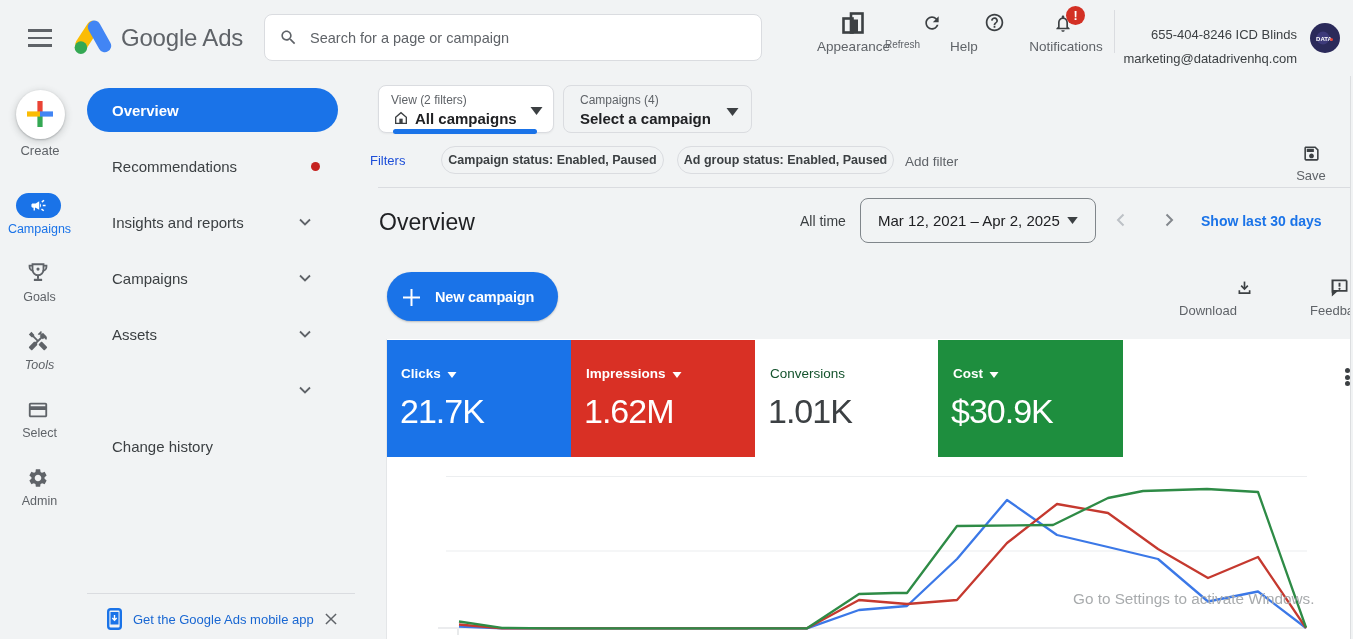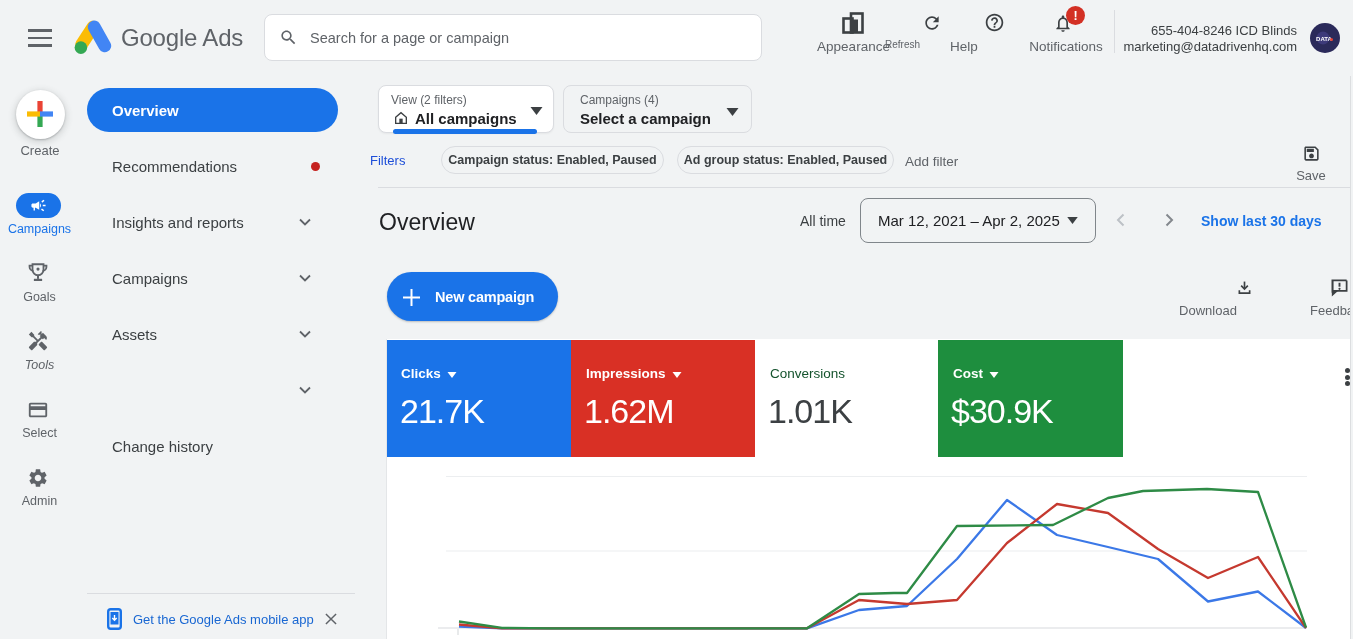--- a/index.html
+++ b/index.html
@@ -52,21 +52,21 @@
       <path d="M12 22c1.1 0 2-.9 2-2h-4c0 1.1.89 2 2 2zm6-6v-5c0-3.07-1.64-5.64-4.5-6.32V4c0-.83-.67-1.5-1.5-1.5s-1.5.67-1.5 1.5v.68C7.63 5.36 6 7.92 6 11v5l-2 2v1h16v-1l-2-2zm-2 1H8v-6c0-2.48 1.51-4.5 4-4.5s4 2.02 4 4.5v6z"></path>
     </svg>
   <svg class="abs" style="left:1066px;top:6px;" width="19" height="19" viewBox="0 0 19 19">
       <circle cx="9.5" cy="9.5" r="9.5" fill="#d33024"></circle>
       <text x="9.5" y="14" font-size="12.5" font-weight="bold" fill="#fff" text-anchor="middle" font-family="Liberation Sans">!</text>
     </svg>
   <div class="abs" style="left:1022px;top:39px;width:88px;text-align:center;font-size:13.5px;color:#5f6368;">Notifications</div>
 
   <div class="abs" style="left:1114px;top:10px;width:1px;height:43px;background:#dadce0;"></div>
 
-  <div class="abs" style="left:1060px;top:23px;width:237px;text-align:right;font-size:13px;color:#3c4043;line-height:16px;">655-404-8246 ICD Blinds<br>marketing@datadrivenhq.com</div>
+  <div class="abs" style="left:1060px;top:23px;width:237px;text-align:right;font-size:13px;color:#3c4043;line-height:24px;">655-404-8246 ICD Blinds<br>marketing@datadrivenhq.com</div>
   <svg class="abs" style="left:1310px;top:23px;" width="30" height="30" viewBox="0 0 30 30">
     <circle cx="15" cy="15" r="15" fill="#2b2a5a"></circle>
     <circle cx="13" cy="15" r="6.5" fill="#3d3a7a"></circle>
     <text x="14" y="17.5" font-size="6" font-weight="bold" fill="#fff" text-anchor="middle" font-family="Liberation Sans">DATA</text>
     <circle cx="21.5" cy="16.5" r="1.5" fill="#e94335"></circle>
   </svg>
 </div>
 
 <div class="abs" id="rail" style="left:0;top:76px;width:87px;height:563px;">
   <div class="abs" style="left:15.5px;top:14px;width:49px;height:49px;border-radius:50%;background:#fff;box-shadow:0 1px 2px rgba(60,64,67,.3),0 2px 6px 2px rgba(60,64,67,.15);"></div>
@@ -253,15 +253,16 @@
   <svg class="abs" style="left:26px;top:382px;" width="964" height="181" viewBox="412 419 964 181">
     <line x1="472" y1="437.5" x2="1333" y2="437.5" stroke="#eceef0" stroke-width="1.2"></line>
     <line x1="472" y1="512" x2="1333" y2="512" stroke="#eceef0" stroke-width="1.2"></line>
     <line x1="464" y1="589" x2="1333" y2="589" stroke="#e4e6e8" stroke-width="1.4"></line>
     <line x1="484" y1="590" x2="484" y2="596" stroke="#dfe1e3" stroke-width="1.4"></line>
     <polyline fill="none" stroke="#3b78e7" stroke-width="2.3" stroke-linejoin="round" points="485,587.5 528,589.3 578,589.3 628,589.3 678,589.3 728,589.3 778,589.3 833,589.3 885,571 933,567 983,520 1033,461 1083,496 1134,508 1184,520 1234,562.5 1284,552.5 1332,589"></polyline>
     <polyline fill="none" stroke="#c5392f" stroke-width="2.3" stroke-linejoin="round" points="485,585.5 528,589.3 578,589.3 628,589.3 678,589.3 728,589.3 778,589.3 833,589.3 885,561 933,565 983,561 1033,504 1083,465 1134,474 1184,510 1234,539 1284,518 1332,589"></polyline>
     <polyline fill="none" stroke="#2e8b46" stroke-width="2.3" stroke-linejoin="round" points="485,582.5 528,588.8 578,589.3 628,589.3 678,589.3 728,589.3 778,589.3 833,589.3 885,555 920,554 933,554 983,487 1079,486 1134,459 1169,452 1233,450 1284,453 1332,588.5"></polyline>
   </svg>
 
+  <div class="abs" style="left:713px;top:514px;font-size:15.3px;color:#a8abad;">Go to Settings to activate Windows.</div>
 </div>
 
 <div class="abs" style="left:1350px;top:76px;width:3px;height:563px;background:#f1f3f4;border-left:1px solid #dcdee0;"></div>
 
 </body></html>

